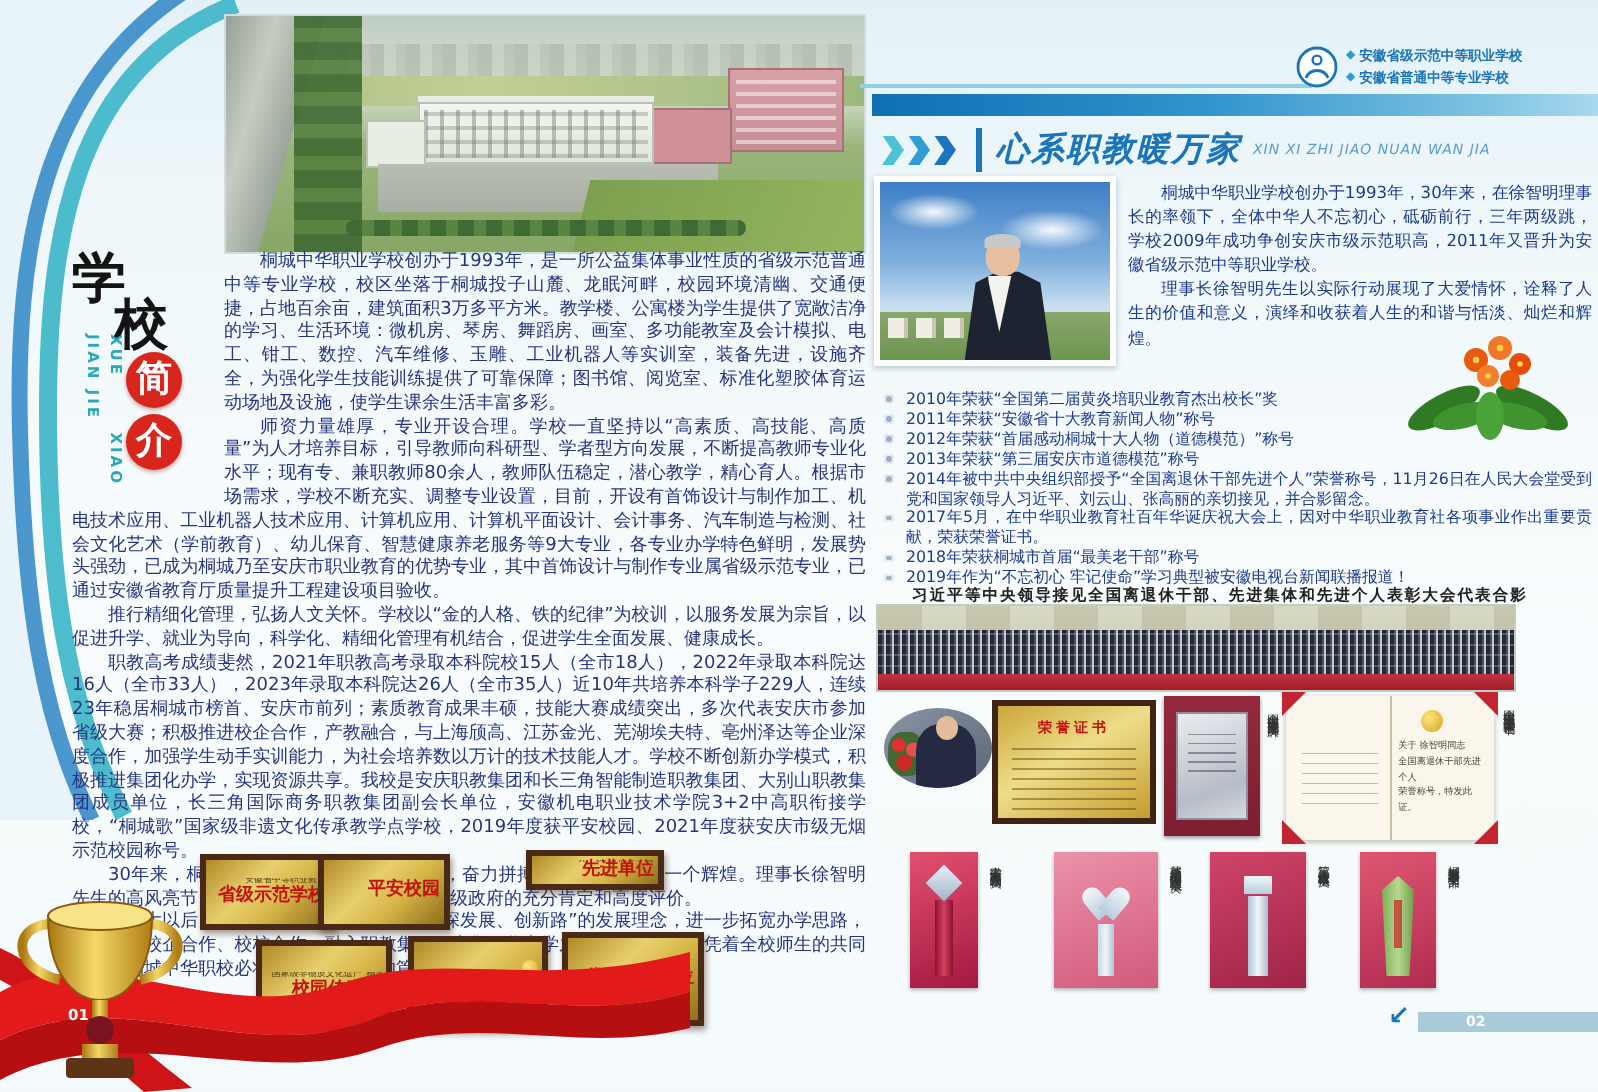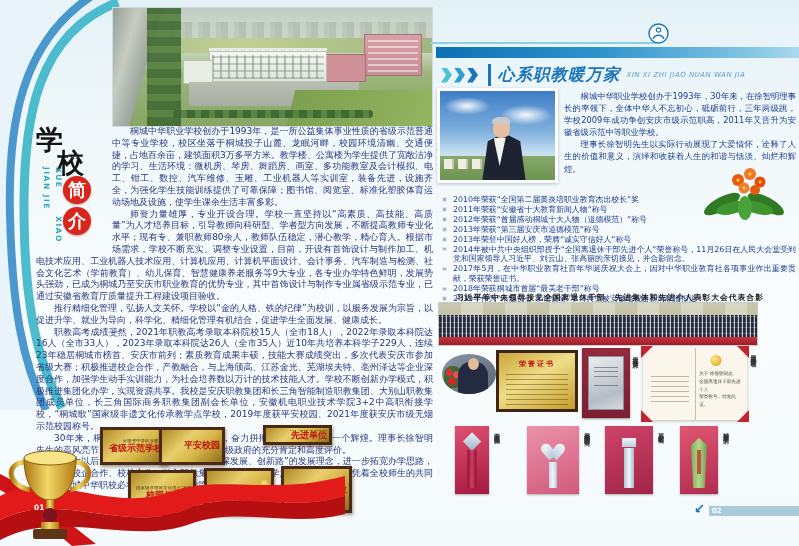--- a/index.html
+++ b/index.html
@@ -138,21 +138,21 @@
   #tro3 .cap{width:14px;height:9px;background:linear-gradient(#f0f6fa,#b8ccdc);margin:0 auto 1px;}
   #tro3 .col{width:10px;height:40px;background:linear-gradient(90deg,#b0c4d4,#f0f6fa 50%,#a8bccd);margin:0 auto;}
   #tro4{left:680px;width:38px;background:linear-gradient(160deg,#df5672,#b02c50);}
   #tro4 .jade{width:16px;height:50px;background:linear-gradient(90deg,#7fae58,#b6d88e 50%,#6f9e4c);clip-path:polygon(50% 0,100% 14%,86% 100%,14% 100%,0 14%);margin:0 auto;position:relative;}
   #tro4 .jade:before{content:"";position:absolute;left:50%;top:12px;width:4px;height:24px;transform:translateX(-50%);background:rgba(200,40,40,.75);}
   .tcap{position:absolute;top:428px;writing-mode:vertical-rl;font-size:6px;color:#333;letter-spacing:.5px;height:66px;line-height:1.15;}
   #tcap1{left:493px;} #tcap2{left:583px;} #tcap3{left:657px;} #tcap4{left:722px;}
 
   
   #page2bar{left:709px;top:506px;width:90px;height:10px;background:#a9cbd9;display:flex;align-items:center;}
-  #page2bar .pn{color:#fff;font-size:7px;font-weight:700;margin-left:3px;}
+  #page2bar .pn{color:#fff;font-size:7px;font-weight:700;margin-left:24px;}
   #arrow2{left:694px;top:502px;color:#1b75bb;font-size:13px;font-weight:700;line-height:1;}
 
   svg{display:block;}
 </style>
 </head>
 <body>
 
 <div class="canvas">
 
   <svg id="corner-swoosh" class="abs" width="150" height="410" viewBox="0 0 150 410">
@@ -242,20 +242,30 @@
 
   <div id="hdr-line" class="abs"></div>
   <div id="hdr-band" class="abs"></div>
 
   <div id="logo-row" class="abs">
     <svg width="21" height="21" viewBox="0 0 21 21">
       <circle cx="10.5" cy="10.5" r="9.5" fill="#fff" stroke="#1b75bb" stroke-width="1.4"></circle>
       <circle cx="10.5" cy="7" r="2.2" fill="none" stroke="#1b75bb" stroke-width="1.2"></circle>
       <path d="M5,16 C7,11 14,11 16,16" fill="none" stroke="#1b75bb" stroke-width="1.4"></path>
     </svg>
+    <div id="logo-names">
+      <div class="lname">
+        <span class="diam">◆</span>
+        <span>安徽省级示范中等职业学校</span>
+      </div>
+      <div class="lname">
+        <span class="diam">◆</span>
+        <span>安徽省普通中等专业学校</span>
+      </div>
+    </div>
   </div>
 
   <div id="sec-hdr" class="abs">
     <div class="chev c1"></div>
     <div class="chev c2"></div>
     <div class="chev c3"></div>
     <div id="sec-vbar"></div>
     <span id="sec-title">心系职教暖万家</span>
     <span id="sec-pinyin">XIN XI ZHI JIAO NUAN WAN JIA</span>
   </div>
@@ -294,21 +304,20 @@
       <circle cx="60" cy="22" r="1.4" fill="#ffd24a"></circle>
       <circle cx="44" cy="28" r="1.4" fill="#ffd24a"></circle>
     </g>
   </svg>
 
   <div id="awards" class="abs">
     <div class="aw"><span class="bdot"></span><span>2010年荣获“全国第二届黄炎培职业教育杰出校长”奖</span></div>
     <div class="aw"><span class="bdot"></span><span>2011年荣获“安徽省十大教育新闻人物”称号</span></div>
     <div class="aw"><span class="bdot"></span><span>2012年荣获“首届感动桐城十大人物（道德模范）”称号</span></div>
     <div class="aw"><span class="bdot"></span><span>2013年荣获“第三届安庆市道德模范”称号</span></div>
-    <div class="aw"><span class="bdot"></span><span>2013年荣登中国好人榜，荣膺“诚实守信好人”称号</span></div>
     <div class="aw"><span class="bdot"></span><span>2014年被中共中央组织部授予“全国离退休干部先进个人”荣誉称号，11月26日在人民大会堂受到党和国家领导人习近平、刘云山、张高丽的亲切接见，并合影留念。</span></div>
     <div class="aw"><span class="bdot"></span><span>2017年5月，在中华职业教育社百年华诞庆祝大会上，因对中华职业教育社各项事业作出重要贡献，荣获荣誉证书。</span></div>
     <div class="aw"><span class="bdot"></span><span>2018年荣获桐城市首届“最美老干部”称号</span></div>
     <div class="aw"><span class="bdot"></span><span>2019年作为“不忘初心 牢记使命”学习典型被安徽电视台新闻联播报道！</span></div>
   </div>
 
   <div id="gp-caption" class="abs">习近平等中央领导接见全国离退休干部、先进集体和先进个人表彰大会代表合影</div>
 
   <div id="groupphoto" class="abs">
     <div class="wall"></div>

